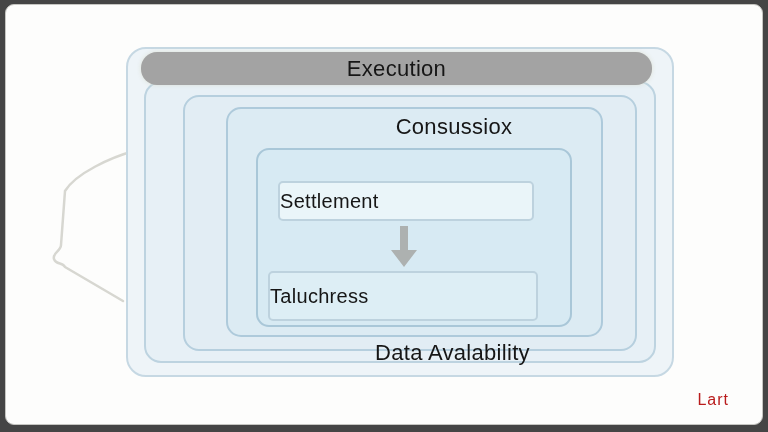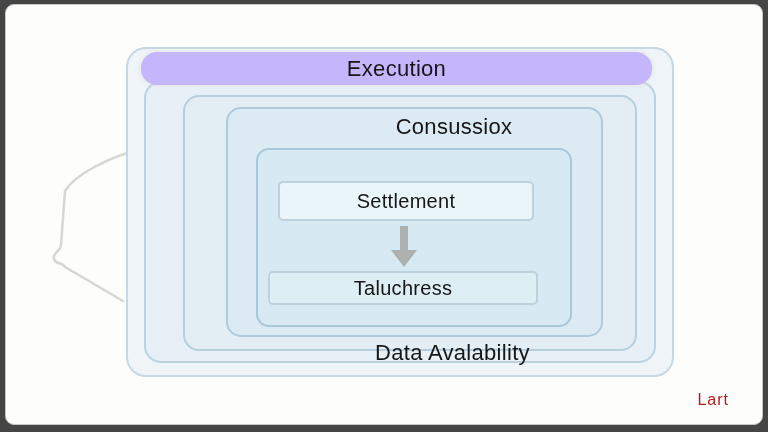--- a/index.html
+++ b/index.html
@@ -22,44 +22,44 @@
       background:#e7f0f6;border:2px solid #bdd3e0;}
   .l3{left:177px;top:90px;width:454px;height:256px;border-radius:16px;
       background:#e2edf4;border:2px solid #b6cfde;}
   .l4{left:220px;top:102px;width:377px;height:230px;border-radius:15px;
       background:#dcebf3;border:2px solid #aecadb;}
   .l5{left:250px;top:143px;width:316px;height:179px;border-radius:13px;
       background:#d7eaf3;border:2px solid #a9c7d8;}
   
   .band{
     position:absolute;left:135px;top:47px;width:511px;height:33px;
-    background:#c4b5fd;border-radius:16px;
+    background:#a3a3a3;border-radius:16px;
     display:flex;align-items:center;justify-content:center;
     box-shadow:0 0 4px rgba(220,224,212,.9);
   }
   .layer-label{
     color:#161616;font-size:22px;letter-spacing:.3px;
     white-space:nowrap;
   }
   .consensus-label{
     position:absolute;left:177px;top:108px;width:542px;height:28px;
     display:flex;align-items:center;justify-content:center;
   }
   .da-label{
     position:absolute;left:120px;top:334px;width:653px;height:28px;
     display:flex;align-items:center;justify-content:center;
   }
   
   .node{
     position:absolute;box-sizing:border-box;border:2px solid #bdd2de;
-    display:flex;align-items:center;justify-content:center;
+    display:flex;align-items:center;
     color:#161616;font-size:20px;letter-spacing:.3px;border-radius:5px;
   }
   .settlement{left:272px;top:176px;width:256px;height:40px;background:#eaf5f9;}
-  .taluchress{left:262px;top:266px;width:270px;height:34px;background:#ddeef5;}
+  .taluchress{left:262px;top:266px;width:270px;height:50px;background:#ddeef5;}
   
   .arrow{position:absolute;left:384px;top:221px;width:28px;height:42px;}
   
   .brace{position:absolute;left:40px;top:138px;width:95px;height:165px;}
   
   .watermark{
     position:absolute;right:33px;bottom:15px;
     color:#b91c1c;font-size:16px;letter-spacing:1px;
   }
 </style>

